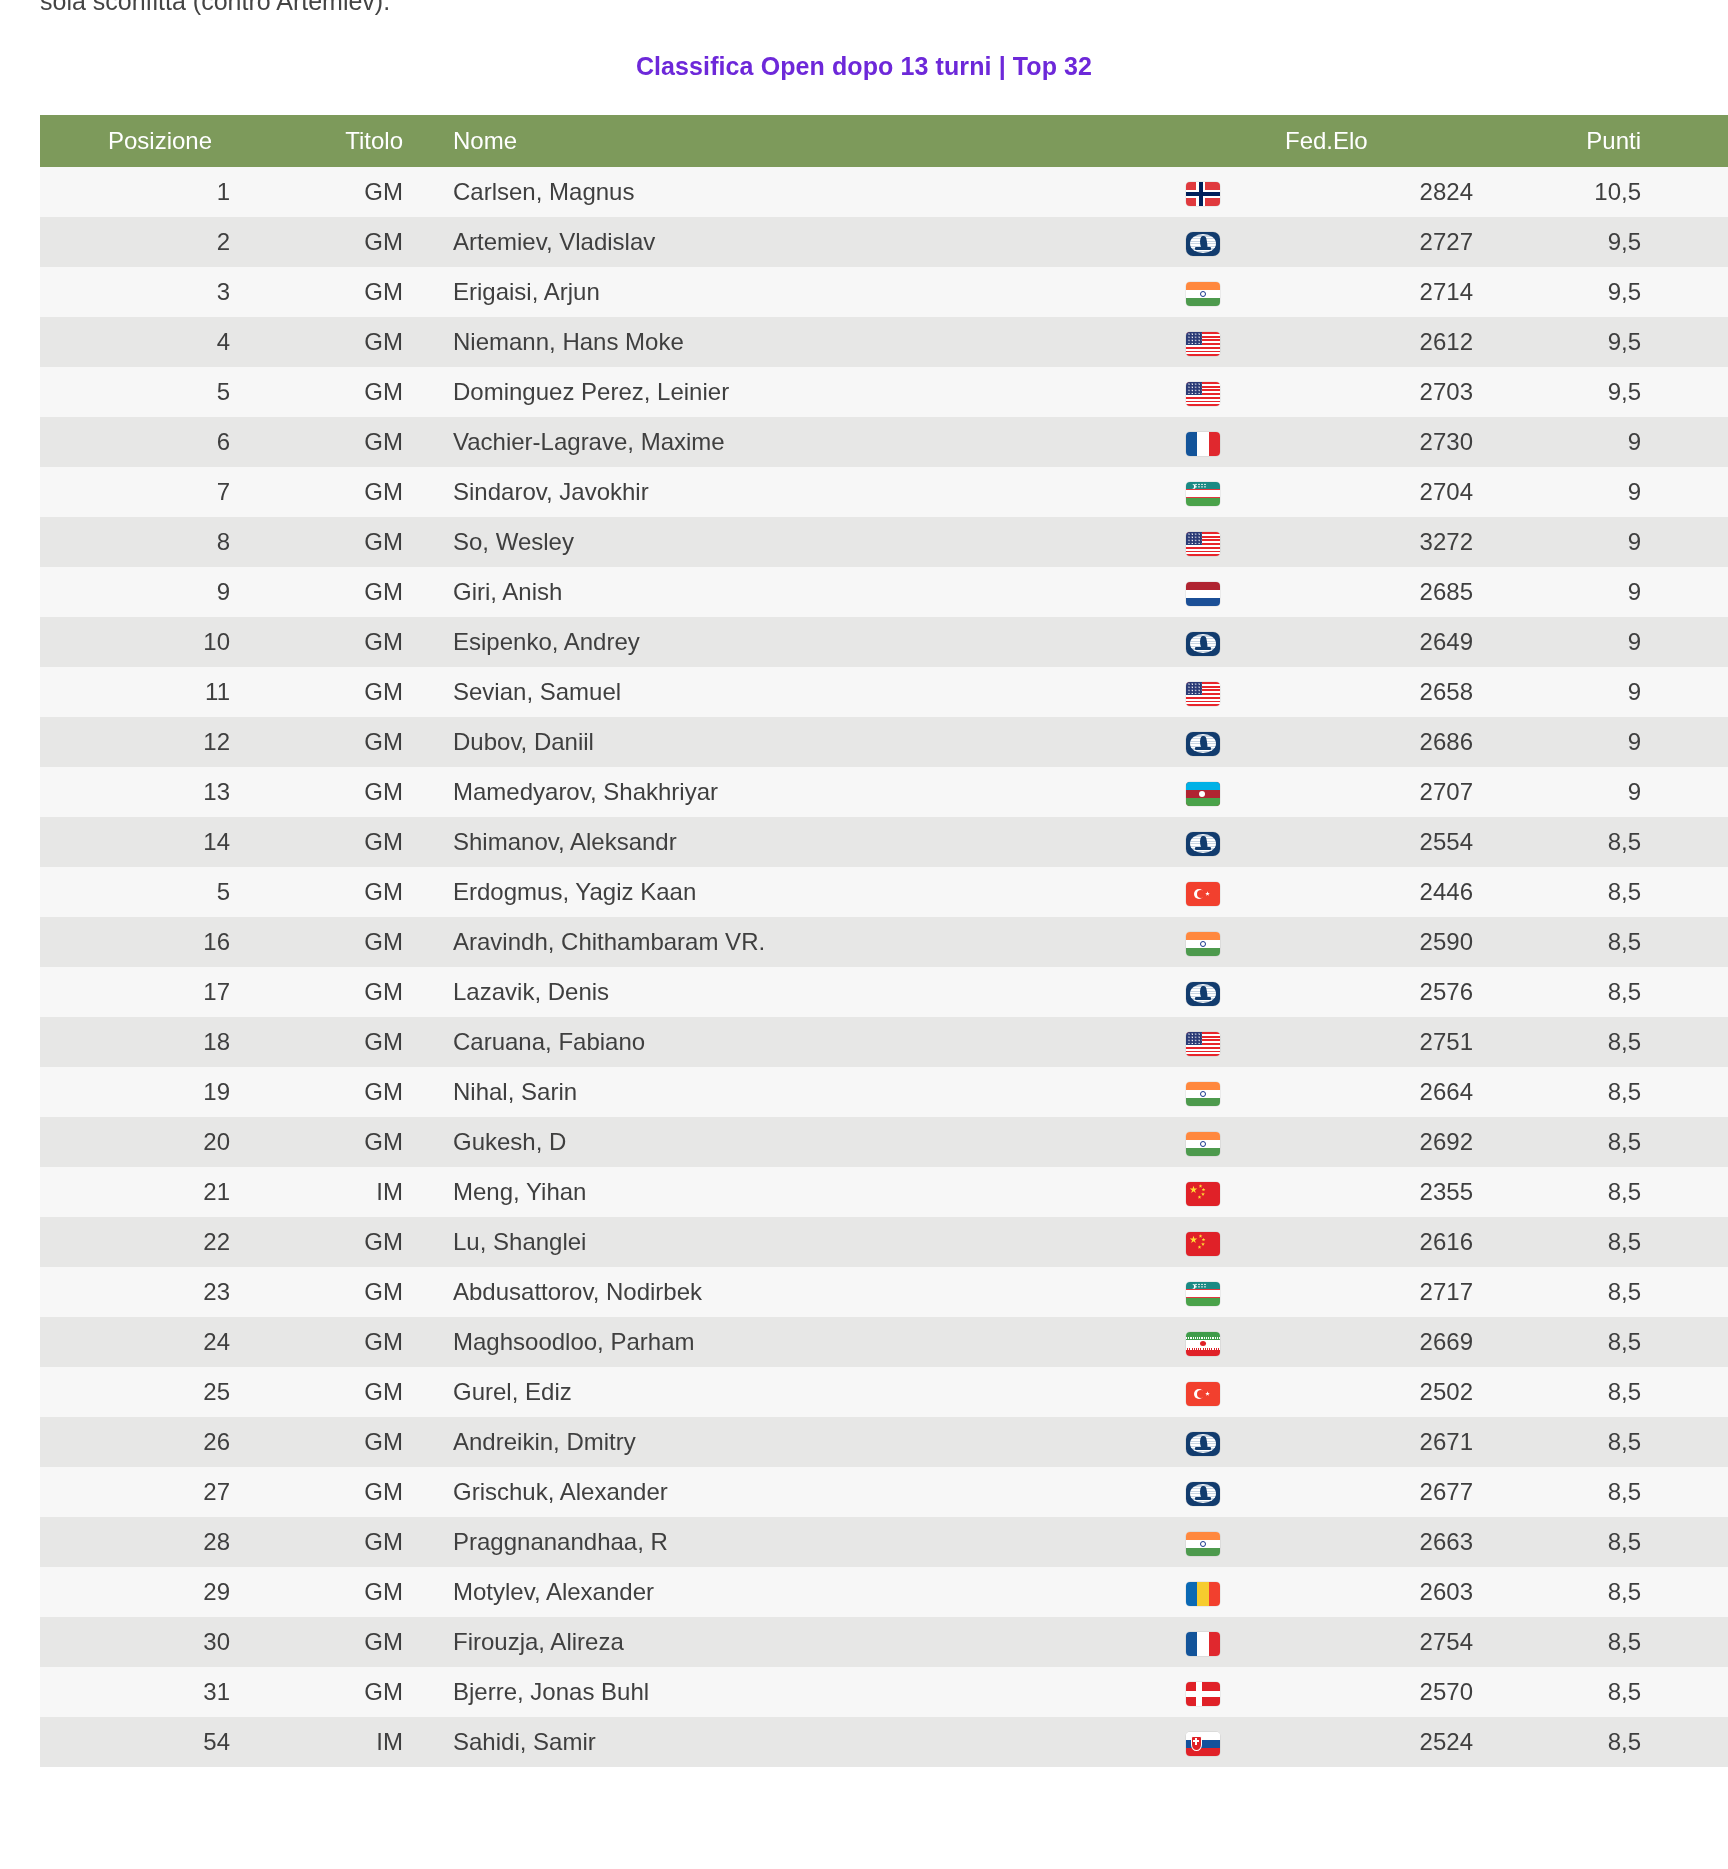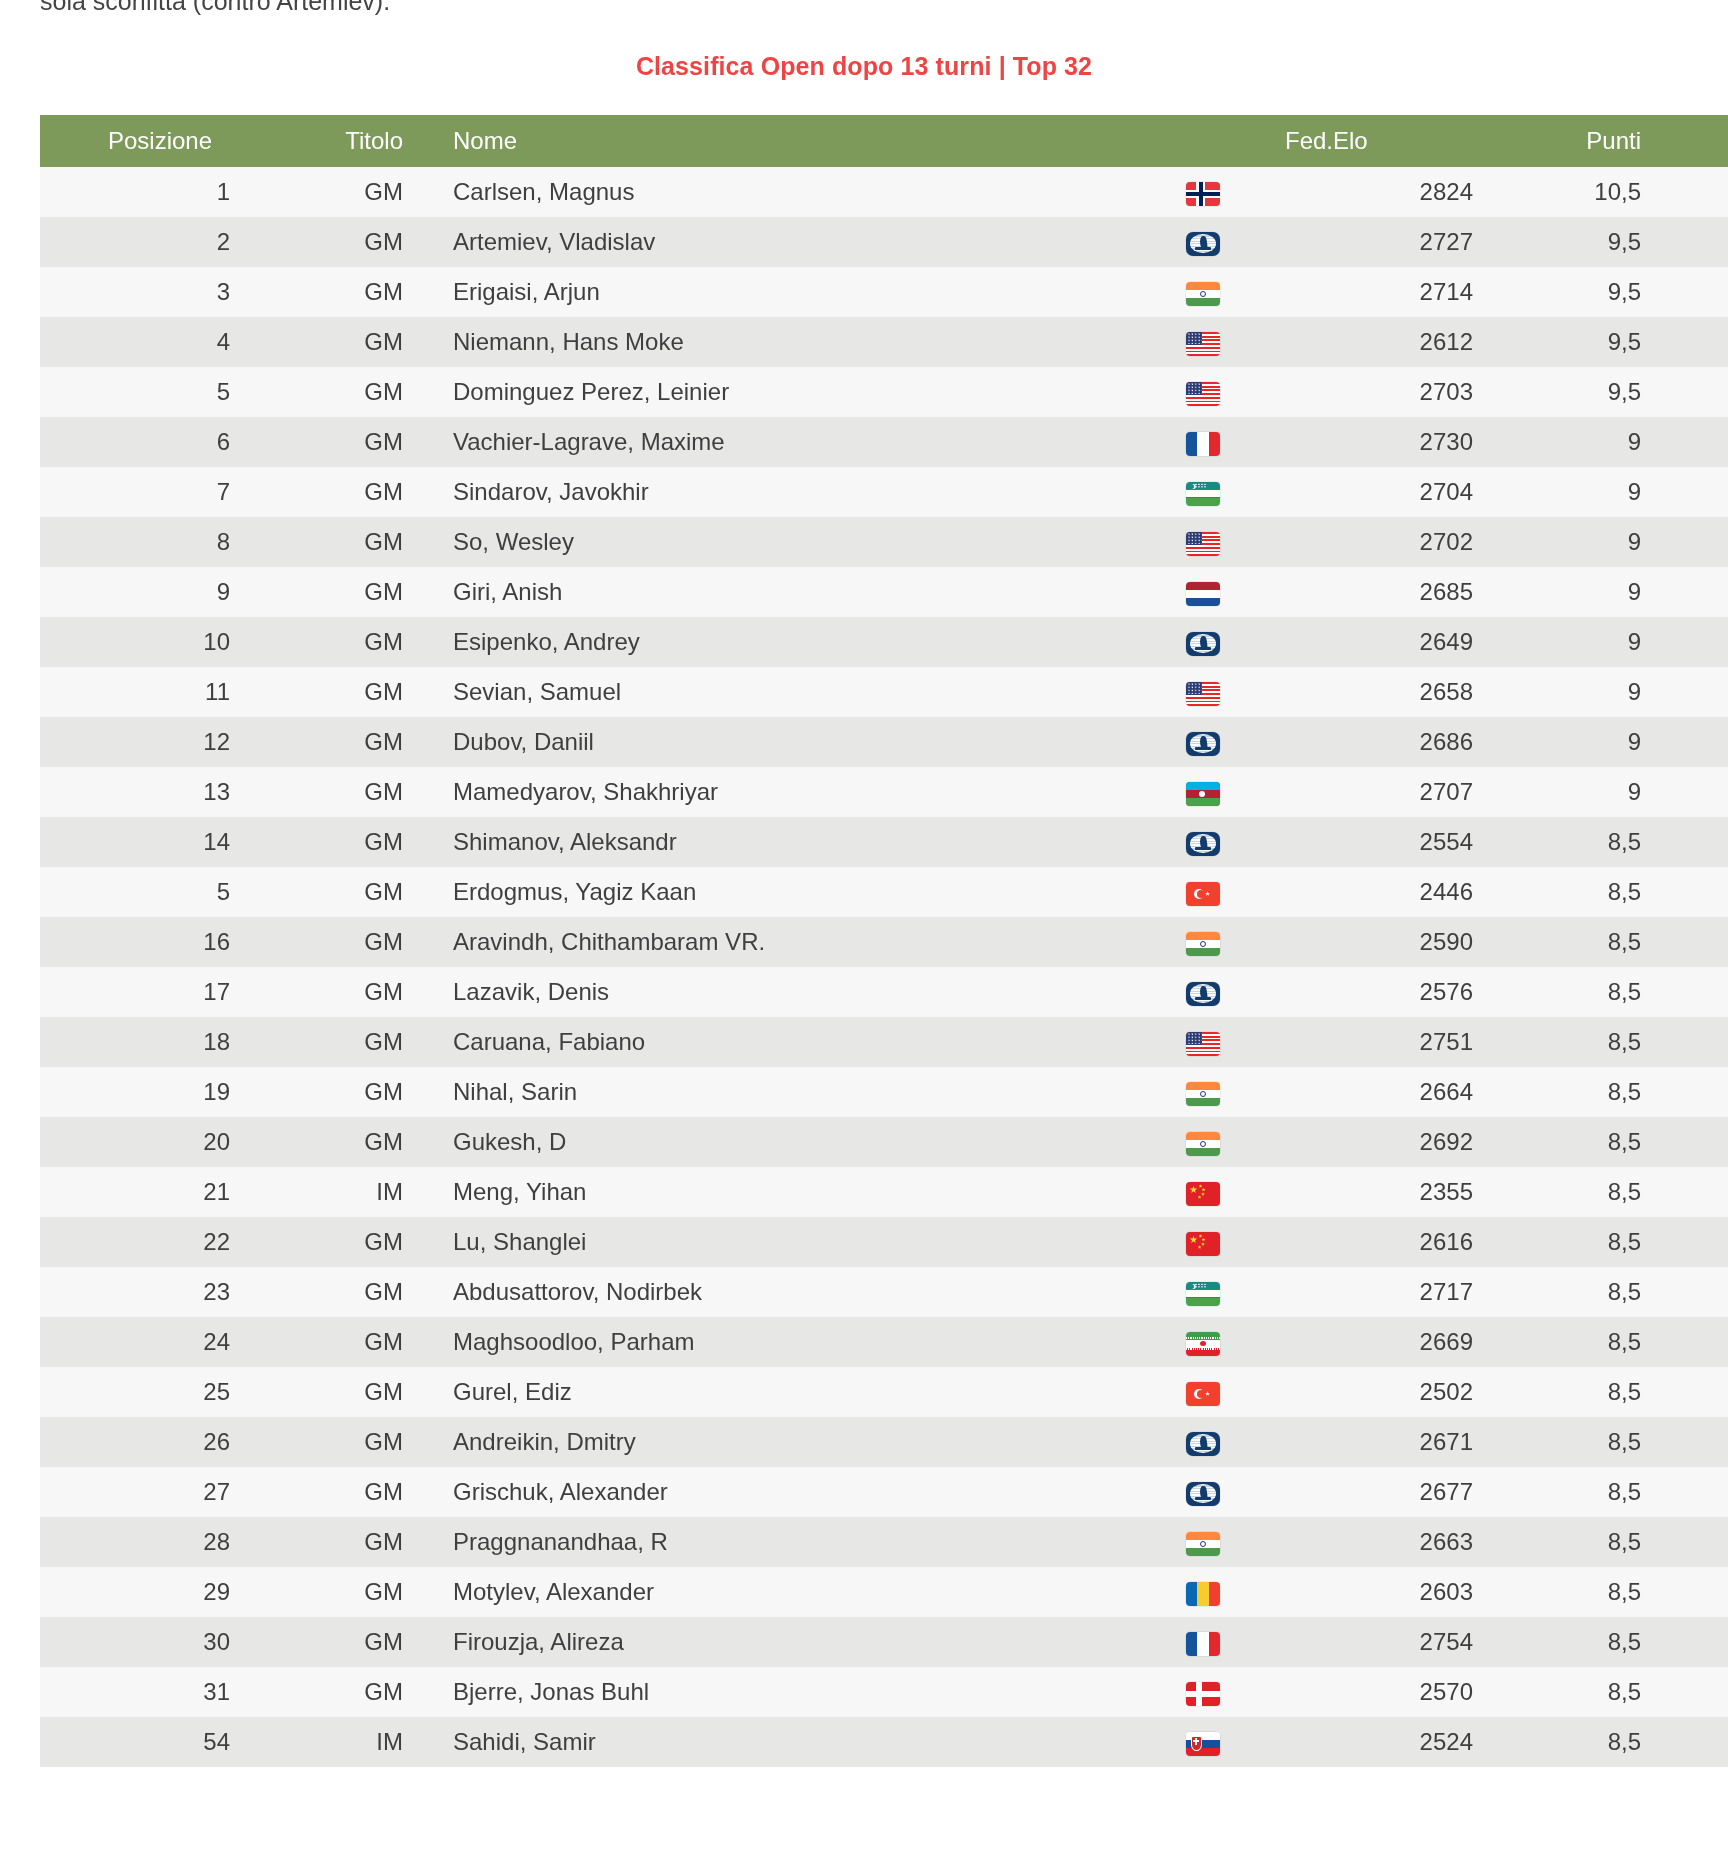--- a/index.html
+++ b/index.html
@@ -29,21 +29,21 @@
 
   
   .table-title {
     position: absolute;
     left: 40px;
     top: 52px;
     width: 1648px;
     text-align: center;
     font-size: 25px;
     font-weight: bold;
-    color: #ef4444;
+    color: #6d28d9;
     letter-spacing: 0.1px;
   }
 
   
   .table-wrap {
     position: absolute;
     left: 40px;
     top: 115px;
     width: 1648px;
   }
@@ -349,21 +349,21 @@
           <td class="c-fed"><span class="flag f-UZB"><i class="t"></i><i class="b"></i><i class="r1"></i><i class="r2"></i><i class="moon"></i><i class="st"></i></span></td>
           <td class="c-elo">2704</td>
           <td class="c-pts">9</td>
           <td class="c-perf">2735</td>
         </tr>
         <tr class="even">
           <td class="c-pos">8</td>
           <td class="c-title">GM</td>
           <td class="c-name">So, Wesley</td>
           <td class="c-fed"><span class="flag f-USA"><i class="canton"></i><i class="stars"></i></span></td>
-          <td class="c-elo">2702</td>
+          <td class="c-elo">3272</td>
           <td class="c-pts">9</td>
           <td class="c-perf">2705</td>
         </tr>
         <tr class="odd">
           <td class="c-pos">9</td>
           <td class="c-title">GM</td>
           <td class="c-name">Giri, Anish</td>
           <td class="c-fed"><span class="flag f-NED"><i class="t"></i><i class="b"></i></span></td>
           <td class="c-elo">2685</td>
           <td class="c-pts">9</td>

